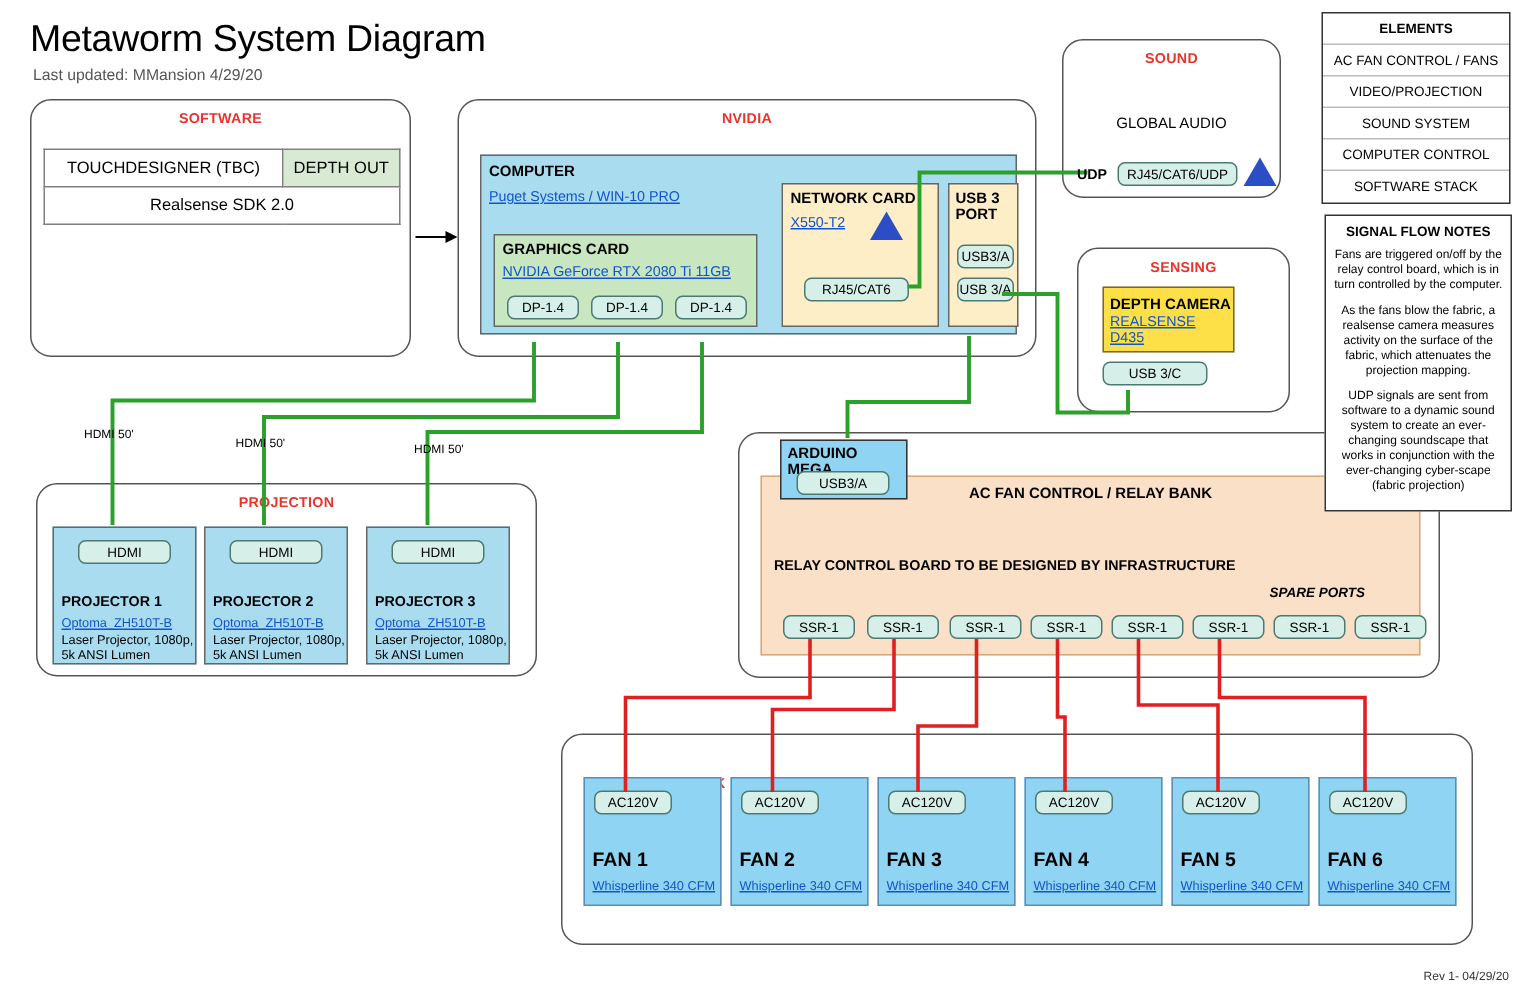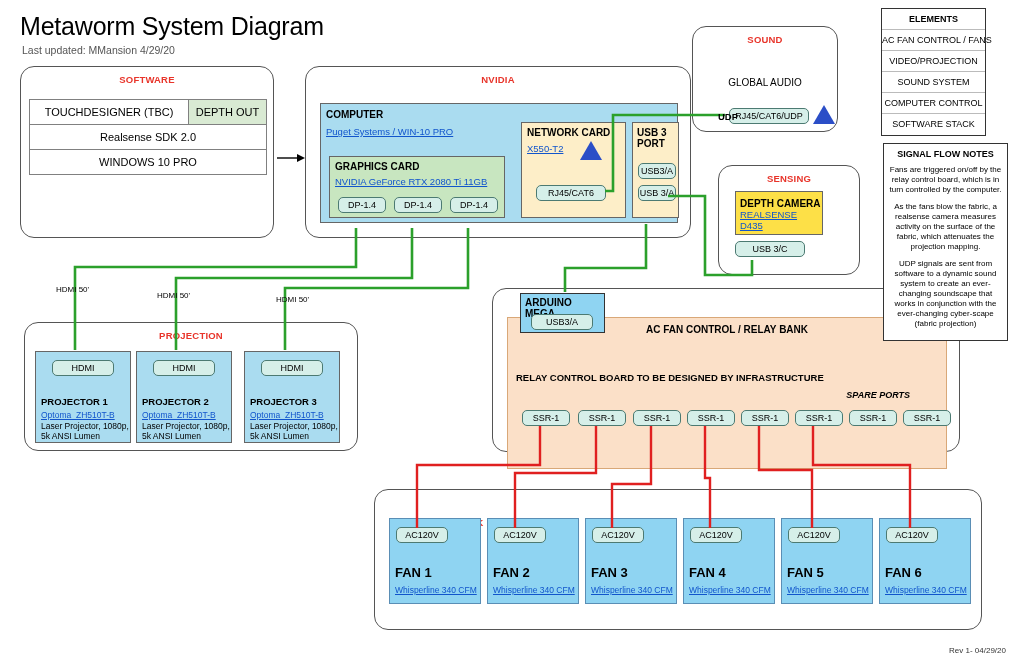--- a/index.html
+++ b/index.html
@@ -102,21 +102,21 @@
   }
   .tri {
     position:absolute;
     width:0; height:0;
     border-left:11px solid transparent;
     border-right:11px solid transparent;
     border-bottom:19px solid #2b4ec7;
   }
 
   
-  #sound-group { left:692px; top:26px; width:146px; height:106px; }
+  #sound-group { left:708px; top:26px; width:146px; height:106px; }
   .center-label { position:absolute; width:100%; text-align:center; font-size:10px; }
 
   
   #sensing-group { left:718px; top:165px; width:142px; height:110px; }
   .depthcam-box {
     position:absolute; left:16px; top:25px; width:88px; height:44px;
     background:#fde047; border:1px solid #666;
     padding:6px 0 0 4px;
   }
 
@@ -126,21 +126,21 @@
     position:absolute; top:28px; width:96px; height:92px;
     background:#aadcf0; border:1px solid #666;
   }
   .proj-name { position:absolute; left:5px; top:44px; font-size:9.5px; font-weight:bold; }
   .proj-link { position:absolute; left:5px; top:58px; font-size:8.5px; color:#1155cc; text-decoration:underline; }
   .proj-desc { position:absolute; left:5px; top:69px; font-size:8.5px; line-height:10px; width:90px; }
 
   
   #relay-group { left:492px; top:288px; width:468px; height:164px; }
   .relay-inner {
-    position:absolute; left:14px; top:28px; width:440px; height:152px;
+    position:absolute; left:14px; top:28px; width:440px; height:120px;
     background:#fbe0c8; border:1px solid #d9a878;
   }
   .relay-title { position:absolute; top:6px; width:100%; text-align:center; font-size:10px; font-weight:bold; }
   .relay-sub { position:absolute; left:8px; top:54px; font-size:9.5px; font-weight:bold; }
   .spare-label { position:absolute; right:36px; top:72px; font-size:9px; font-style:italic; font-weight:bold; }
   .arduino-box {
     position:absolute; left:27px; top:4px; width:85px; height:40px;
     background:#8fd4f2; border:1.2px solid #333; z-index:7;
   }
 
@@ -148,21 +148,21 @@
   #fan-group { left:374px; top:489px; width:608px; height:141px; }
   .fan-box {
     position:absolute; top:28px; width:92px; height:86px;
     background:#8fd4f2; border:1px solid #5a8eb5;
   }
   .fan-name { position:absolute; left:5px; top:46px; font-size:13px; font-weight:bold; }
   .fan-link { position:absolute; left:5px; top:66px; font-size:8.5px; color:#1155cc; text-decoration:underline; }
 
   
   #elements-panel {
-    position:absolute; left:881px; top:8px; width:105px; height:128px;
+    position:absolute; left:881px; top:8px; width:126px; height:128px;
     border:1.4px solid #333; background:#fff; z-index:3;
   }
   .el-row {
     height:21px; line-height:21px; text-align:center;
     font-size:9px; border-bottom:1px solid #bbb; white-space:nowrap;
   }
   .el-row.head { font-weight:bold; }
   .el-row:last-child { border-bottom:none; }
 
   #notes-panel {
@@ -227,23 +227,20 @@
     <div class="group-title">SOFTWARE</div>
     <table class="sw-table">
       <tbody>
           <tr>
         <td>TOUCHDESIGNER (TBC)</td>
         <td class="cell-video">DEPTH OUT</td>
       </tr>
       <tr>
         <td colspan="2">Realsense SDK 2.0</td>
       </tr>
-      <tr>
-        <td colspan="2">WINDOWS 10 PRO</td>
-      </tr>
     </tbody>
       </table>
   </div>
 
   <div class="group" id="control-group">
     <div class="group-title">NVIDIA</div>
 
     <div class="computer-box">
       <div class="box-label" style="position:absolute;left:5px;top:5px;">COMPUTER</div>
       <span class="link-text" style="position:absolute;left:5px;top:22px;">Puget Systems / WIN-10 PRO</span>

